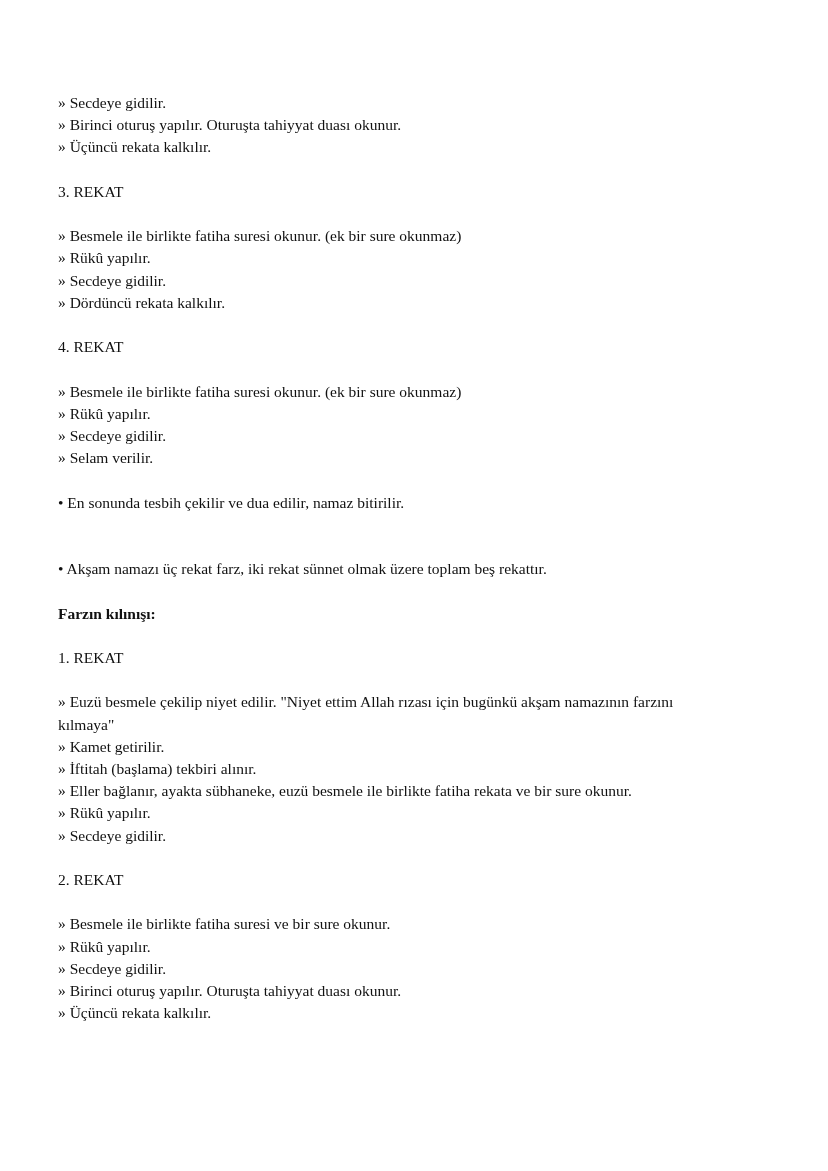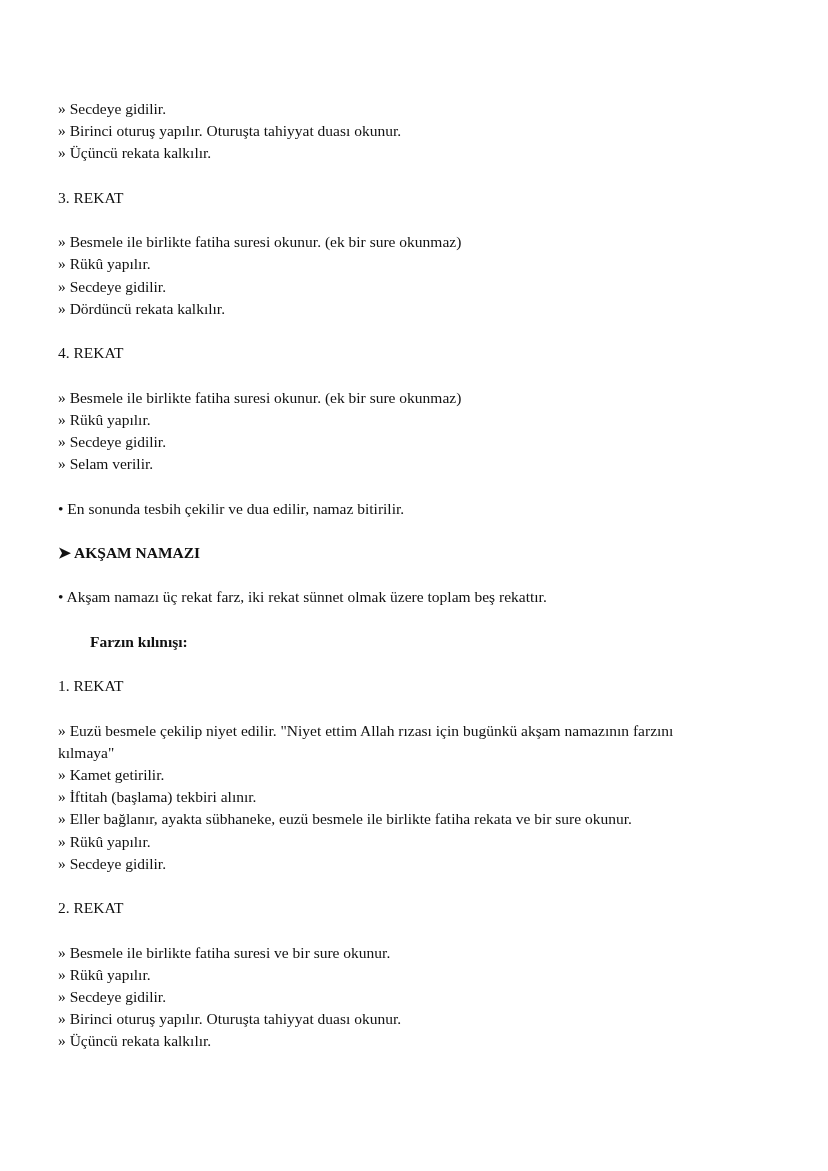--- a/index.html
+++ b/index.html
@@ -12,39 +12,38 @@
       height: 1171px;
       overflow: hidden;
       position: relative;
       font-family: "Liberation Serif", "DejaVu Serif", serif;
       color: #111111;
       font-size: 15.5px;
     }
     .page {
       position: absolute;
       left: 58px;
-      top: 98px;
+      top: 92px;
       width: 700px;
     }
     .line {
       line-height: 22.2px;
       white-space: nowrap;
     }
     .line.wrap {
       white-space: normal;
     }
     .gap {
       height: 22.2px;
     }
     .heading {
       line-height: 22.2px;
     }
     .bold {
       font-weight: bold;
-      margin-left: 32px;
     }
     .section-title {
       font-weight: bold;
       line-height: 22.2px;
     }
   </style>
 </head>
 <body>
 
 <div class="page">
@@ -76,21 +75,20 @@
     <div class="line">» Secdeye gidilir.</div>
     <div class="line">» Selam verilir.</div>
   </div>
 
   <div class="gap"></div>
 
   <div class="line">• En sonunda tesbih çekilir ve dua edilir, namaz bitirilir.</div>
 
   <div class="gap"></div>
 
-  <div class="section-title">➤ AKŞAM NAMAZI</div>
 
   <div class="gap"></div>
 
   <div class="line">• Akşam namazı üç rekat farz, iki rekat sünnet olmak üzere toplam beş rekattır.</div>
 
   <div class="gap"></div>
 
   <div class="heading bold">Farzın kılınışı:</div>
 
   <div class="gap"></div>

